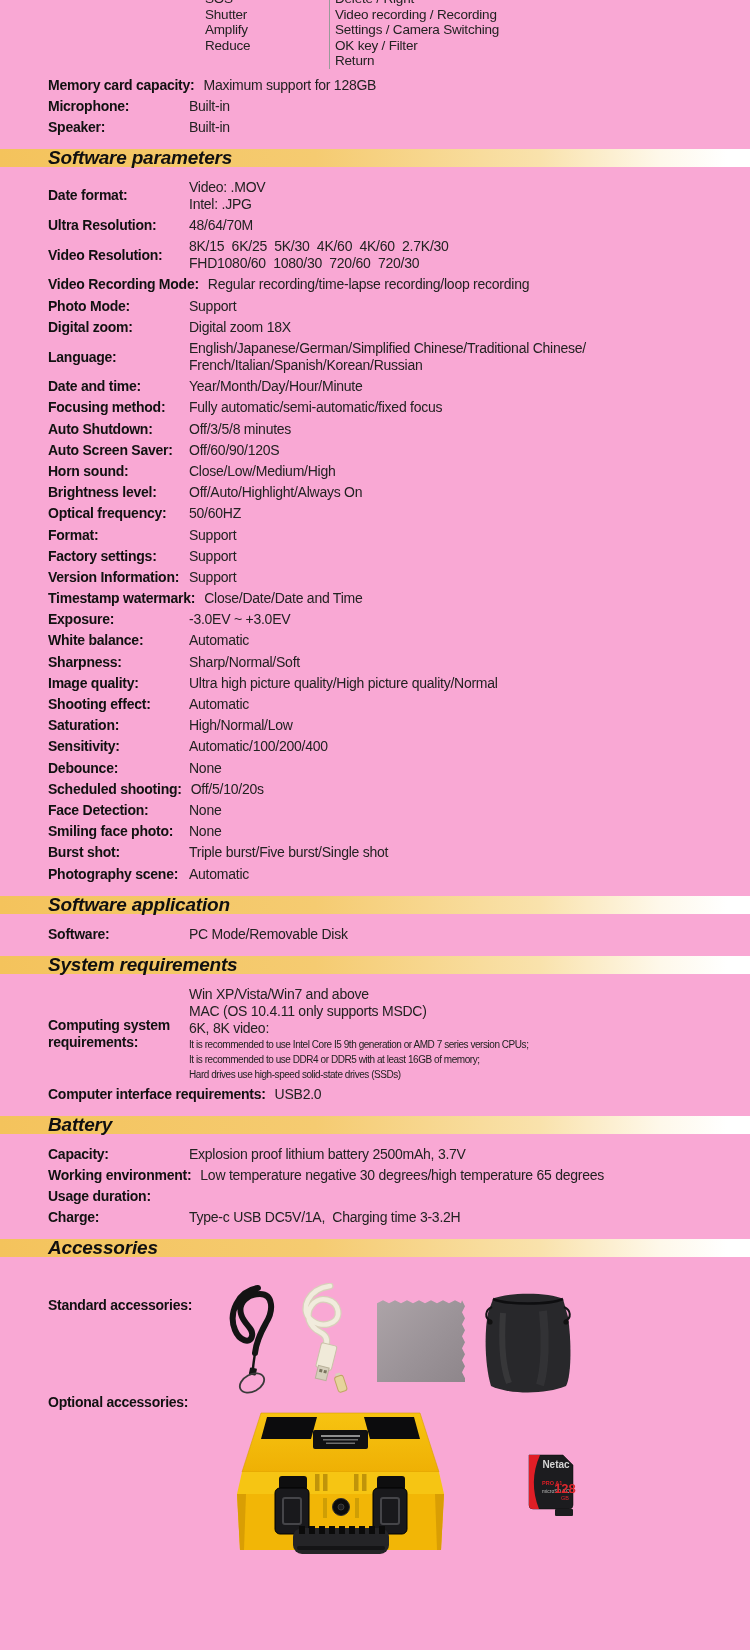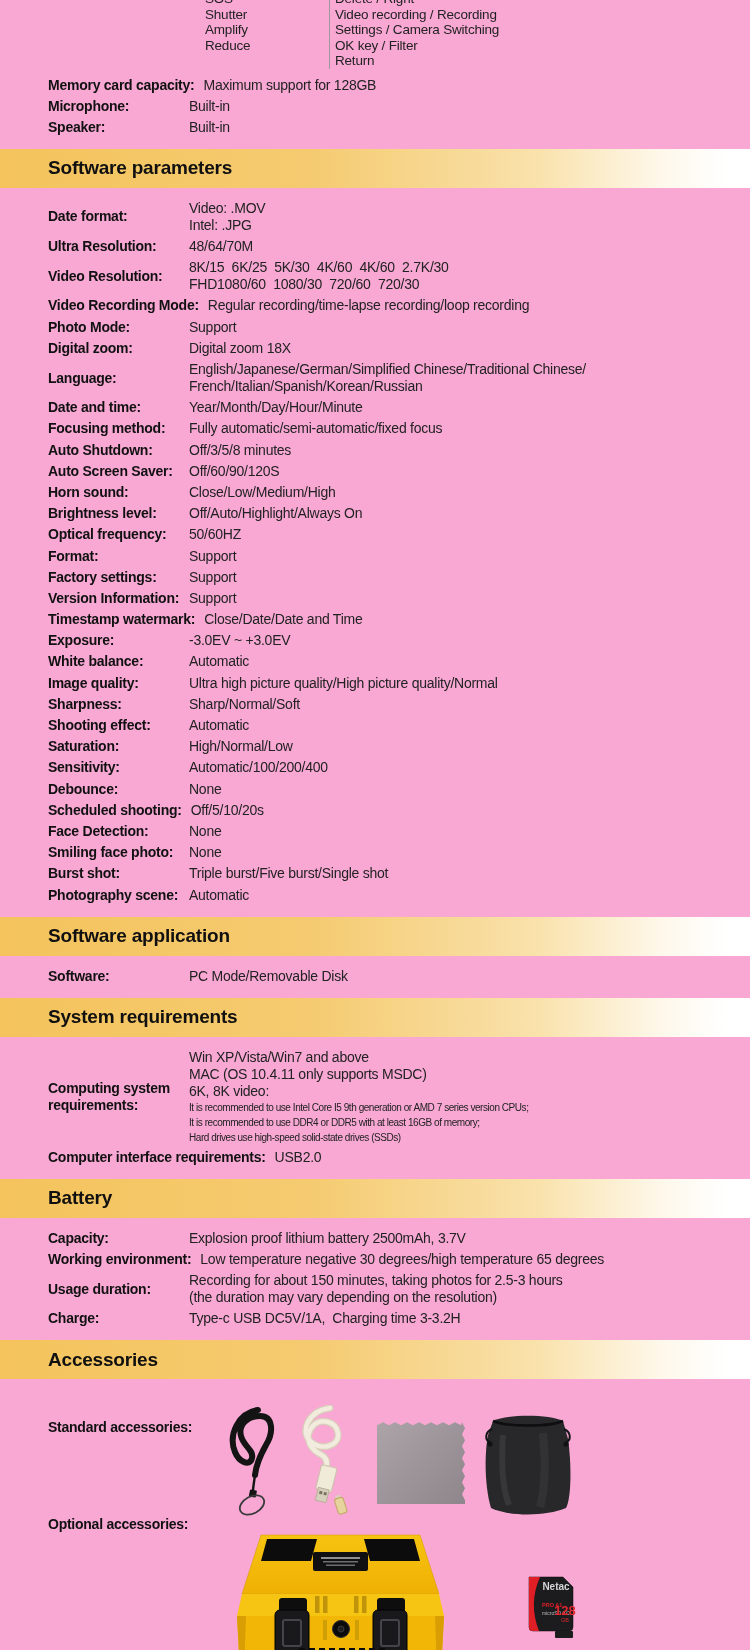--- a/index.html
+++ b/index.html
@@ -18,23 +18,23 @@
   #pre-rows{margin-top:8px;}
   .spec-row{display:flex;align-items:center;padding-left:48px;margin-bottom:4.2px;
             font-size:14px;line-height:17px;letter-spacing:-0.25px;}
   .spec-label{font-weight:bold;color:#111;flex:0 0 auto;min-width:132px;padding-right:9px;}
   .spec-label div{white-space:nowrap;}
   .spec-value{font-weight:normal;color:#222;}
   .spec-line{white-space:pre-wrap;}
   .spec-line.fine{font-size:10px;line-height:15px;letter-spacing:-0.45px;}
 
   
-  .section-bar{height:39px;margin:13px 0 12px 0;display:flex;align-items:center;padding-left:48px;
+  .section-bar{height:18px;margin:13px 0 12px 0;display:flex;align-items:center;padding-left:48px;
     font-size:19px;font-weight:bold;color:#101010;letter-spacing:-0.2px;
-    background:linear-gradient(to right,#F4C35C 0%,#F5CB71 42%,#F9E2AC 72%,#FEF8EA 88%,#FFFFFF 97%);}
+    background:linear-gradient(to right,#F4C35C 0%,#F5CB71 42%,#F9E2AC 72%,#FEF8EA 88%,#FFFFFF 97%);font-style:italic;}
 
   
   .acc-region{position:relative;height:314px;}
   .acc-label{position:absolute;left:48px;font-size:14px;font-weight:bold;color:#111;letter-spacing:-0.25px;}
   .acc{position:absolute;}
   #cloth{position:absolute;width:88px;height:82px;background:linear-gradient(135deg,#ada4a8 0%,#9b9398 55%,#8e868b 100%);}
 </style>
 </head>
 <body>
 
@@ -252,32 +252,32 @@
       <div class="spec-row">
         <div class="spec-label">
           <div>White balance:</div>
         </div>
         <div class="spec-value">
           <div class="spec-line">Automatic</div>
         </div>
       </div>
       <div class="spec-row">
         <div class="spec-label">
+          <div>Sharpness:</div>
+        </div>
+        <div class="spec-value">
+          <div class="spec-line">Sharp/Normal/Soft</div>
+        </div>
+      </div>
+      <div class="spec-row">
+        <div class="spec-label">
           <div>Image quality:</div>
         </div>
         <div class="spec-value">
           <div class="spec-line">Ultra high picture quality/High picture quality/Normal</div>
-        </div>
-      </div>
-      <div class="spec-row">
-        <div class="spec-label">
-          <div>Sharpness:</div>
-        </div>
-        <div class="spec-value">
-          <div class="spec-line">Sharp/Normal/Soft</div>
         </div>
       </div>
       <div class="spec-row">
         <div class="spec-label">
           <div>Shooting effect:</div>
         </div>
         <div class="spec-value">
           <div class="spec-line">Automatic</div>
         </div>
       </div>
@@ -405,24 +405,20 @@
         <div class="spec-label">
           <div>Working environment:</div>
         </div>
         <div class="spec-value">
           <div class="spec-line">Low temperature negative 30 degrees/high temperature 65 degrees</div>
         </div>
       </div>
       <div class="spec-row">
         <div class="spec-label">
           <div>Usage duration:</div>
-        </div>
-        <div class="spec-value">
-          <div class="spec-line">Recording for about 150 minutes, taking photos for 2.5-3 hours</div>
-          <div class="spec-line">(the duration may vary depending on the resolution)</div>
         </div>
       </div>
       <div class="spec-row">
         <div class="spec-label">
           <div>Charge:</div>
         </div>
         <div class="spec-value">
           <div class="spec-line">Type-c USB DC5V/1A,  Charging time 3-3.2H</div>
         </div>
       </div>

